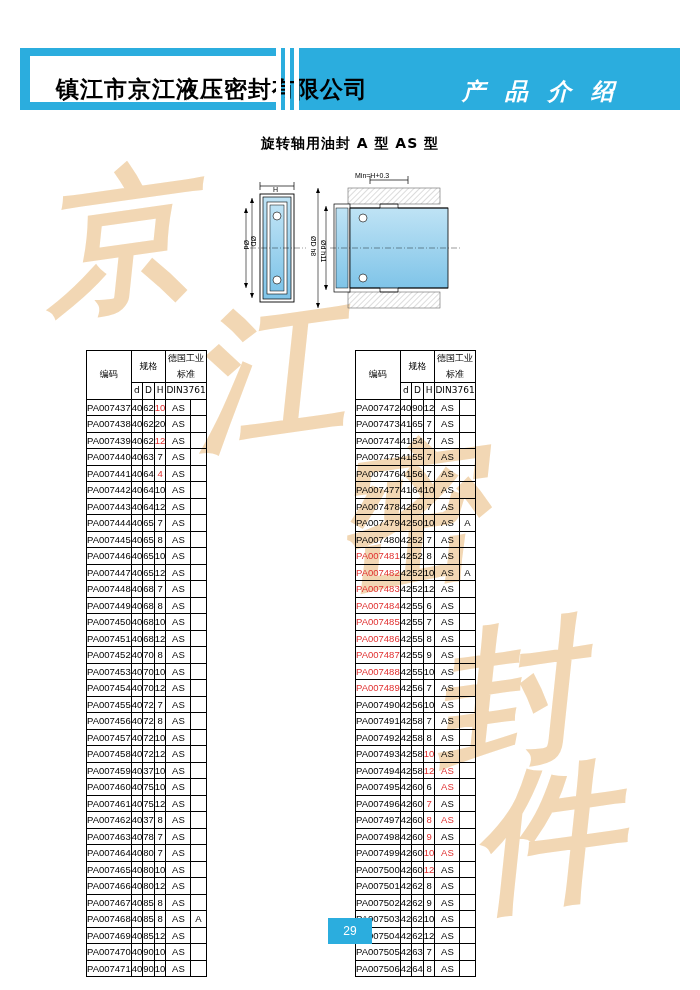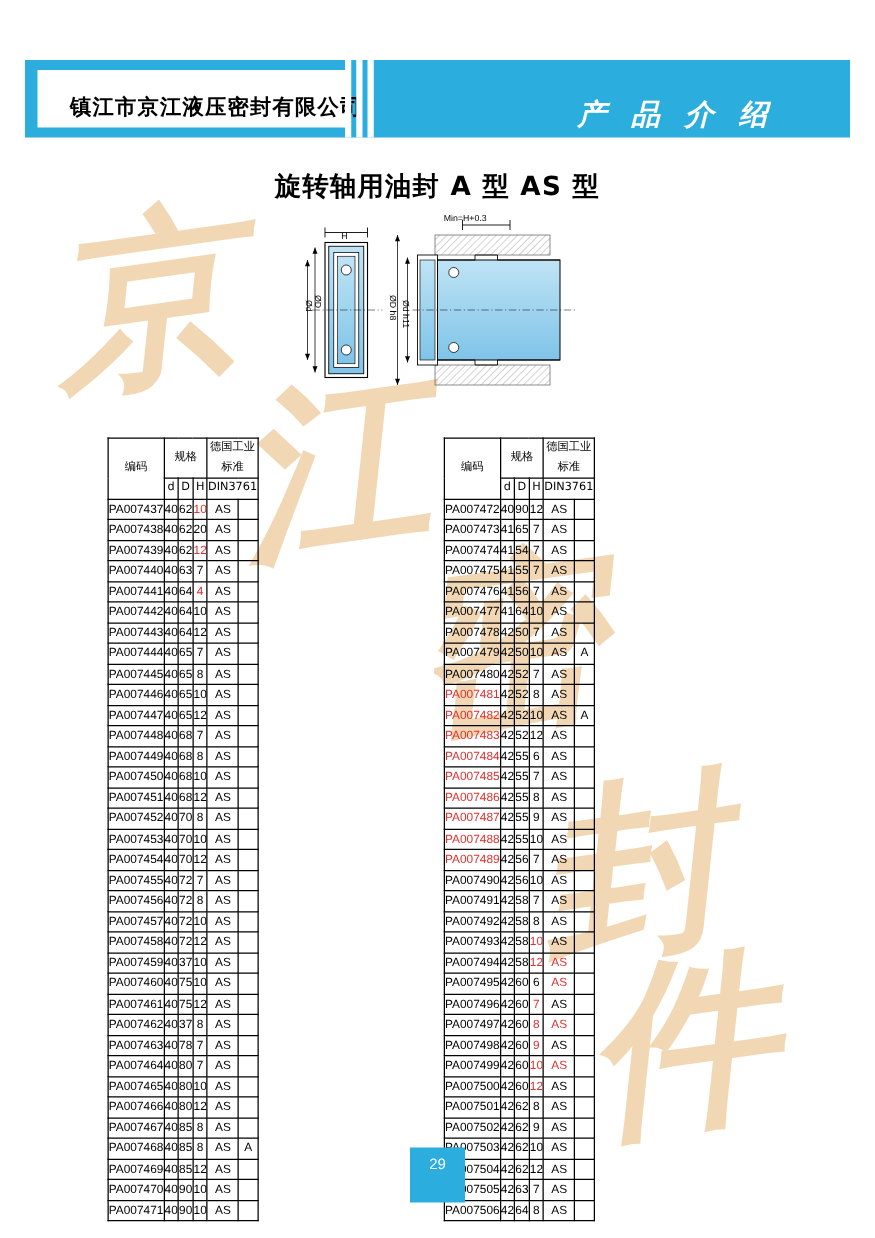--- a/index.html
+++ b/index.html
@@ -49,21 +49,21 @@
   }
   .header-left {
     position: absolute;
     left: 10px; top: 8px;
     width: 250px; height: 46px;
     background: #ffffff;
   }
   .company-name {
     position: absolute;
     left: 56px; top: 74px;
-    font-size: 17px;
+    font-size: 23px;
     font-weight: bold;
     color: #000000;
     letter-spacing: 1px;
     font-family: "DejaVu Sans", sans-serif;
     z-index: 3;
   }
   .header-bars {
     position: absolute;
     left: 276px; top: 48px;
     height: 62px;
@@ -89,21 +89,21 @@
     z-index: 3;
     text-align: center;
   }
 
   
   .page-title {
     position: absolute;
     left: 0; top: 135px;
     width: 700px;
     text-align: center;
-    font-size: 21px;
+    font-size: 14px;
     font-weight: bold;
     color: #000000;
     font-family: "DejaVu Sans", sans-serif;
     letter-spacing: 1px;
     z-index: 2;
   }
 
   
   .diagram {
     position: absolute;
@@ -171,21 +171,21 @@
   .footer {
     position: absolute;
     left: 0; top: 918px;
     width: 700px;
     text-align: center;
     z-index: 2;
   }
   .page-number {
     display: inline-block;
     width: 44px;
-    height: 44px;
+    height: 26px;
     line-height: 26px;
     background: #2badde;
     color: #ffffff;
     font-size: 12px;
     font-family: "Liberation Sans", sans-serif;
   }
 </style>
 </head>
 <body>
 

